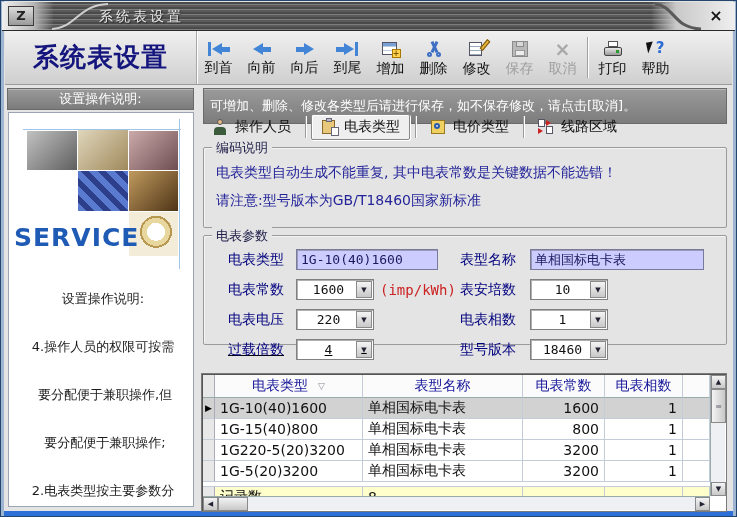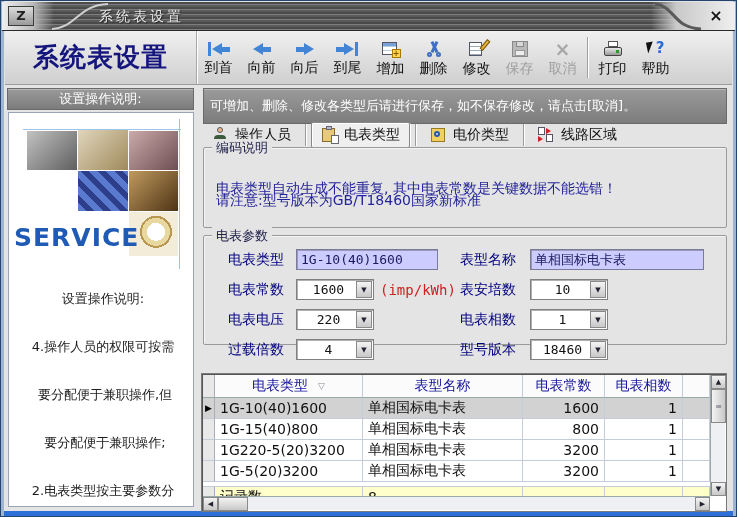--- a/index.html
+++ b/index.html
@@ -86,21 +86,21 @@
   .line-v { position:absolute; width:1px; background:#9ec4e8; }
   .service { position:absolute; left:5px; top:110px; color:#1f5bb5; font-weight:bold; font-size:25px; letter-spacing:1px; }
   .instructions { position:absolute; left:5px; top:146px; right:1px; color:#1c1c1c; font-size:13px;
     line-height:16px; white-space:pre; }
 
   .content { position:absolute; left:194px; right:0; top:0; bottom:0; }
   .notice { position:absolute; left:4px; right:5px; top:2px; height:36px; padding-left:6px;
     background:linear-gradient(#9a9a9a,#7c7c7c); color:#fff; display:flex; align-items:center;
     border:1px solid #6a6a6a; box-shadow:inset 0 1px 0 #b8b8b8; font-size:13px; }
 
-  .tabs { position:absolute; left:4px; top:27px; height:27px; display:flex; align-items:center;margin-top:8px; }
+  .tabs { position:absolute; left:4px; top:27px; height:27px; display:flex; align-items:center; }
   .tab { display:flex; align-items:center; gap:6px; padding:3px 9px; font-size:14px; color:#111; cursor:default; }
   .tab.active { border:1px solid #888; border-radius:2px; box-shadow:inset 1px 1px 0 #fff, 1px 1px 0 #fff; background:#efefef; }
   .tabsep { width:1px; height:22px; background:#9a9a9a; box-shadow:1px 0 0 #fff; margin:0 5px; }
 
   .ti { position:relative; width:17px; height:16px; }
   .ti-person .head { position:absolute; left:5px; top:0; width:6px; height:6px; background:#e8b88a; border-radius:50%; border:1px solid #555; }
   .ti-person .bodyp { position:absolute; left:2px; bottom:0; width:12px; height:8px; background:#3c5a3c; border-radius:4px 4px 0 0; }
   .ti-clip .board { position:absolute; left:1px; top:1px; width:13px; height:14px; background:#e8c87a; border:1px solid #8a6a2a; }
   .ti-clip .clip { position:absolute; left:5px; top:-1px; width:6px; height:4px; background:#b8b8c8; border:1px solid #667; }
   .ti-clip .page { position:absolute; right:-1px; bottom:-1px; width:8px; height:9px; background:#fff; border:1px solid #667; }
@@ -110,21 +110,21 @@
   .ti-area .box1 { left:0; top:0; } .ti-area .box2 { left:8px; top:7px; }
   .ti-area .a1,.ti-area .a2 { position:absolute; width:0; height:0; border-top:3px solid transparent; border-bottom:3px solid transparent; border-left:5px solid #cc2222; }
   .ti-area .a1 { left:8px; top:1px; } .ti-area .a2 { left:0px; top:9px; }
 
   .gbox { position:absolute; left:4px; right:5px; border:1px solid #9a9a9a; border-radius:2px;
     box-shadow:inset 1px 1px 0 #f4f4f4; }
   .gbox legend, .gbox .legend { position:absolute; top:-9px; left:8px; background:#e4e4e4; padding:0 4px;
     color:#20204a; font-size:13px; }
   .gb-coding { top:61px; height:81px; }
   .coding-line { position:absolute; left:12px; color:#24249a; font-size:14px; }
-  .cl1 { top:32px; } .cl2 { top:44px; }
+  .cl1 { top:16px; } .cl2 { top:44px; }
 
   .gb-params { top:149px; height:110px; }
   .field { position:absolute; display:flex; align-items:center; }
   .flabel { color:#00007e; font-size:14px; }
   .tbox { height:21px; background:#ccccff; border:1px solid #7a7a9a;
     box-shadow:inset 1px 1px 0 #9a9ab8; color:#1a1a5e; font-family:"DejaVu Sans Mono","Liberation Mono",monospace;
     font-size:13px; display:flex; align-items:center; padding-left:4px; }
   .combo { height:21px; background:#fff; border:1px solid #808080; box-shadow:inset 1px 1px 0 #b0b0b0;
     display:flex; align-items:center; }
   .combo .cval { flex:1; padding-left:4px; font-family:"DejaVu Sans Mono","Liberation Mono",monospace; font-size:13px; color:#111; }
@@ -383,21 +383,21 @@
           </span>
         </div>
         <div class="field" style="left:242px; top:73px;">
           <span class="flabel" style="width:84px">电表相数</span>
           <span class="combo" style="width:78px">
             <span class="cval">1</span>
             <span class="cbtn">▼</span>
           </span>
         </div>
 
-        <div class="field" style="left:12px; top:103px;">
+        <div class="field" style="left:12px; top:103px;text-decoration:underline;">
           <span class="flabel" style="width:80px">过载倍数</span>
           <span class="combo" style="width:78px">
             <span class="cval">4</span>
             <span class="cbtn">▼</span>
           </span>
         </div>
         <div class="field" style="left:242px; top:103px;">
           <span class="flabel" style="width:84px">型号版本</span>
           <span class="combo" style="width:78px">
             <span class="cval">18460</span>

